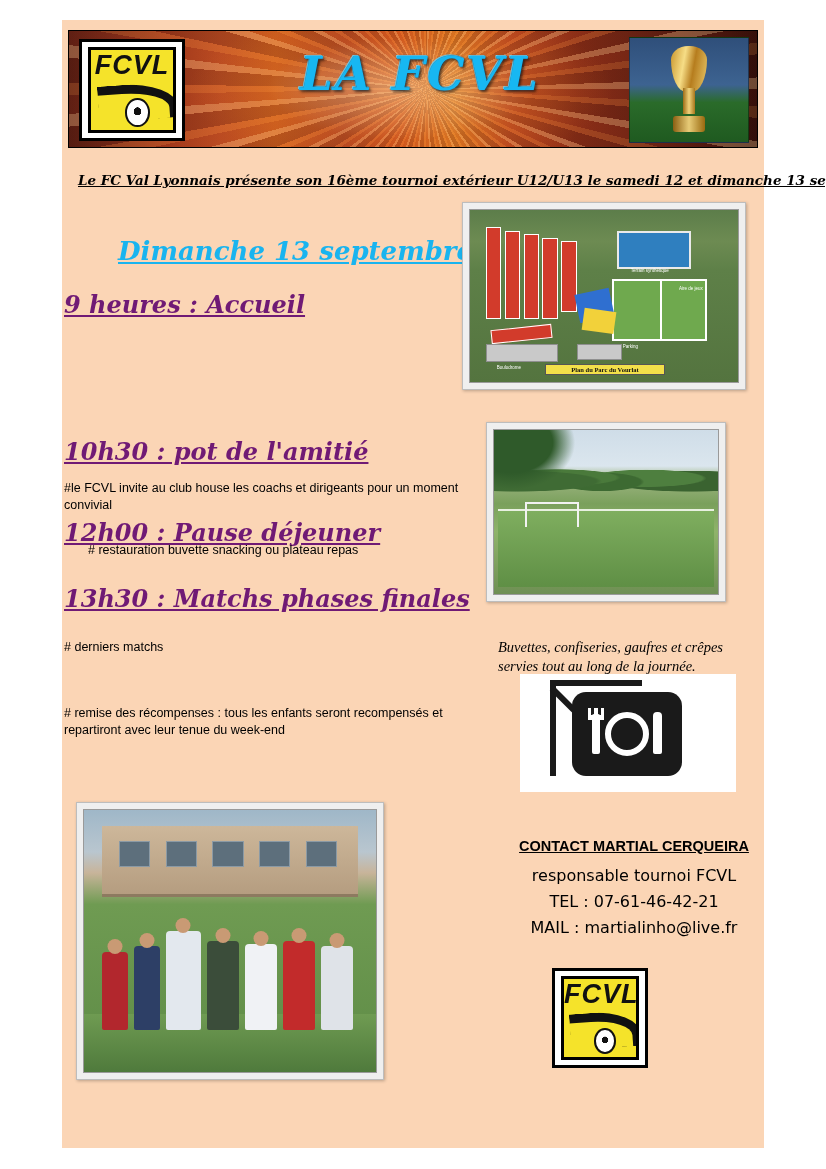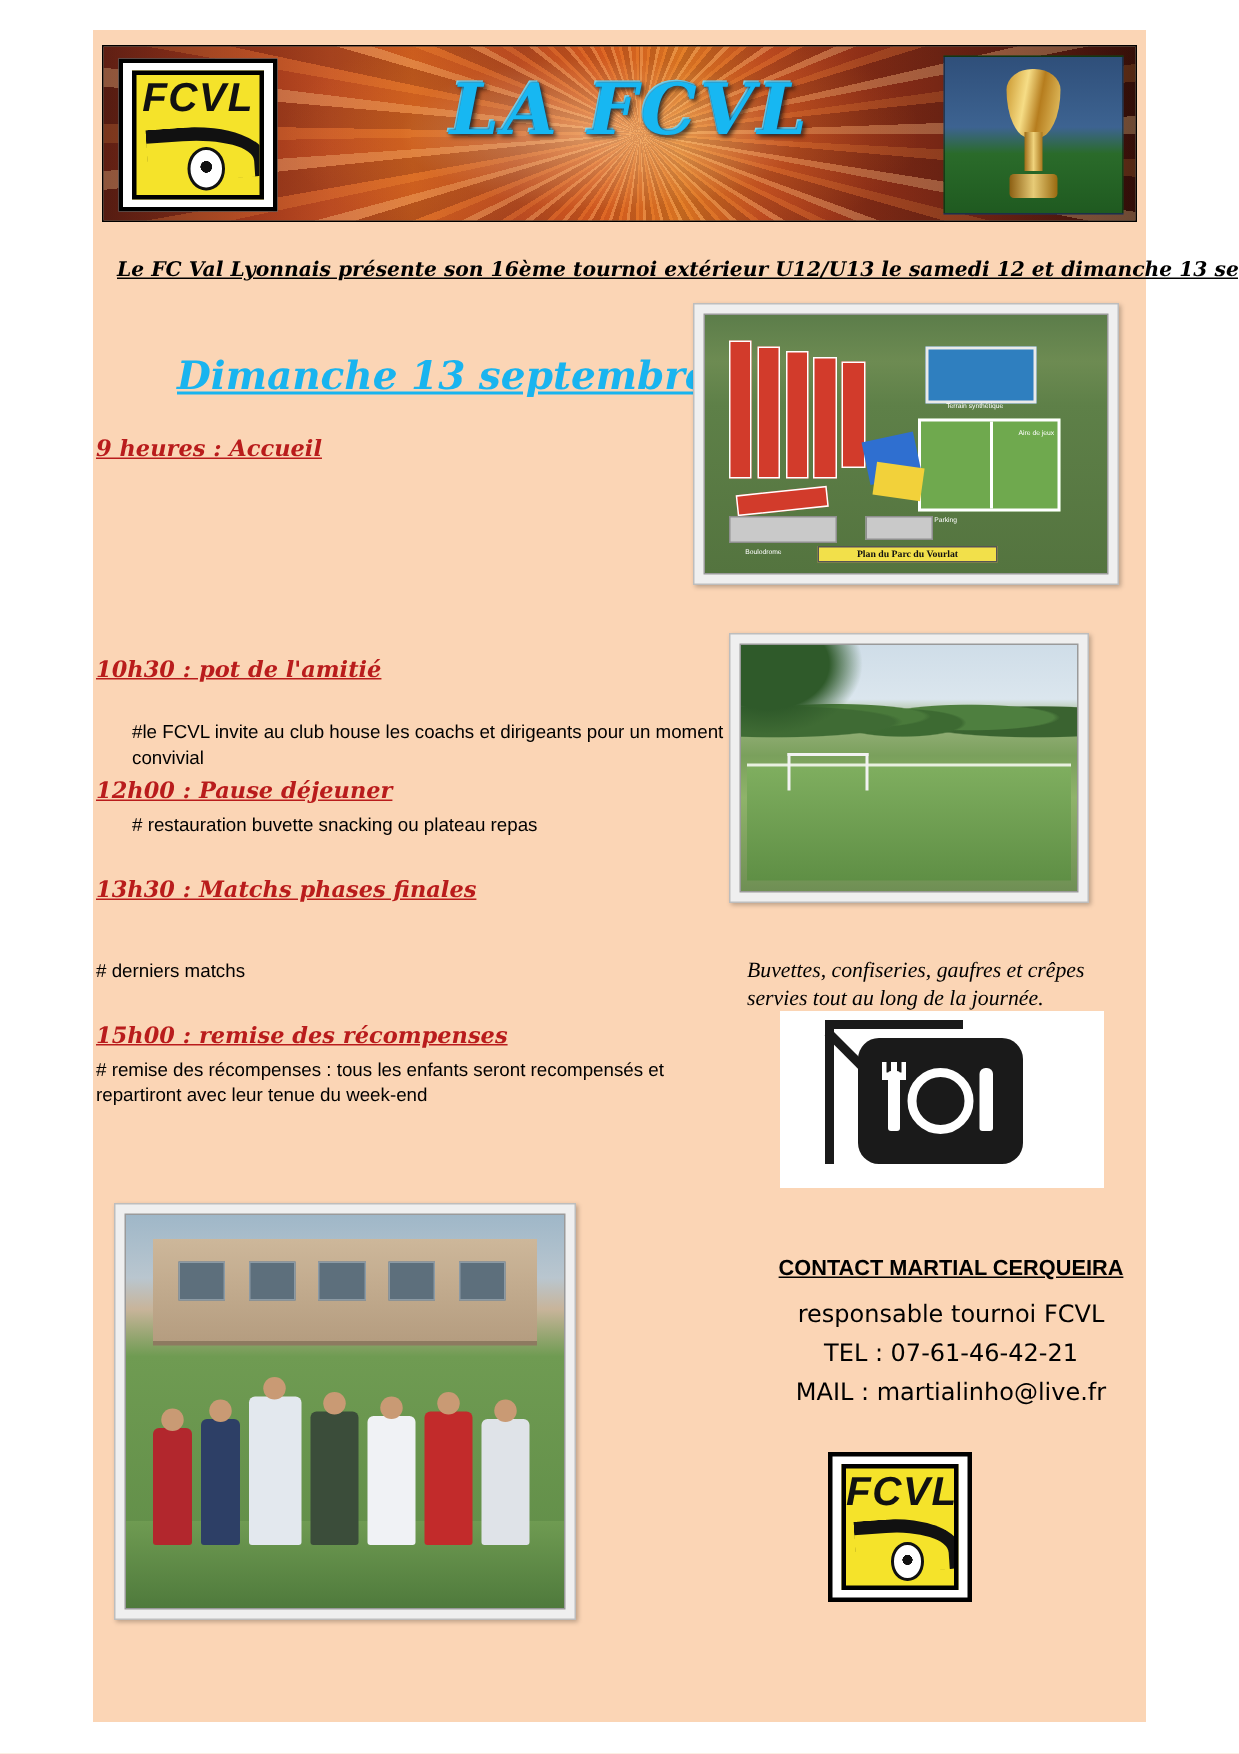--- a/index.html
+++ b/index.html
@@ -198,22 +198,22 @@
     color: #19b4ef;
     text-decoration: underline;
     white-space: nowrap;
   }
 
   .slot-head {
     position: absolute;
     font-family: "DejaVu Serif", serif;
     font-style: italic;
     font-weight: bold;
-    font-size: 15px;
-    color: #b91c1c;
+    font-size: 24px;
+    color: #701a75;
     text-decoration: underline;
     white-space: nowrap;
   }
   .slot-body {
     position: absolute;
     font-family: "Liberation Sans", sans-serif;
     font-size: 12.5px;
     color: #000;
     line-height: 17px;
   }
@@ -508,29 +508,28 @@
 
   <div class="banner-title">LA FCVL</div>
 
   <div class="subtitle">Le FC Val Lyonnais présente son 16ème tournoi extérieur U12/U13 le samedi 12  et dimanche 13 septembre 2020</div>
 
   <div class="day-title">Dimanche 13 septembre</div>
 
   <div class="slot-head h1pos">9 heures : Accueil</div>
 
   <div class="slot-head h2pos">10h30 : pot de l'amitié</div>
-  <div class="slot-body b2pos" style="white-space: pre-line; margin-left: 24px;">#le FCVL invite au club house les coachs et dirigeants pour un moment convivial</div>
+  <div class="slot-body b2pos" style="white-space: pre-line;">#le FCVL invite au club house les coachs et dirigeants pour un moment convivial</div>
 
   <div class="slot-head h3pos">12h00 : Pause déjeuner </div>
   <div class="slot-body b3pos" style="white-space: pre-line;"># restauration buvette snacking ou plateau repas</div>
 
   <div class="slot-head h4pos">13h30 :  Matchs phases finales</div>
   <div class="slot-body b4pos" style="white-space: pre-line;"># derniers matchs</div>
 
-  <div class="slot-head h5pos">15h00 : remise des récompenses</div>
   <div class="slot-body b5pos"># remise des récompenses : tous les enfants seront recompensés et repartiront avec leur tenue du week-end</div>
 
   <div class="photo-frame map-frame">
     <div class="photo-inner">
       <div class="map-art">
         <div class="redblock" style="left:6%;  top:10%; width:5%;  height:52%;"></div>
         <div class="redblock" style="left:13%; top:12%; width:5%;  height:50%;"></div>
         <div class="redblock" style="left:20%; top:14%; width:5%;  height:48%;"></div>
         <div class="redblock" style="left:27%; top:16%; width:5%;  height:46%;"></div>
         <div class="redblock" style="left:34%; top:18%; width:5%;  height:40%;"></div>

